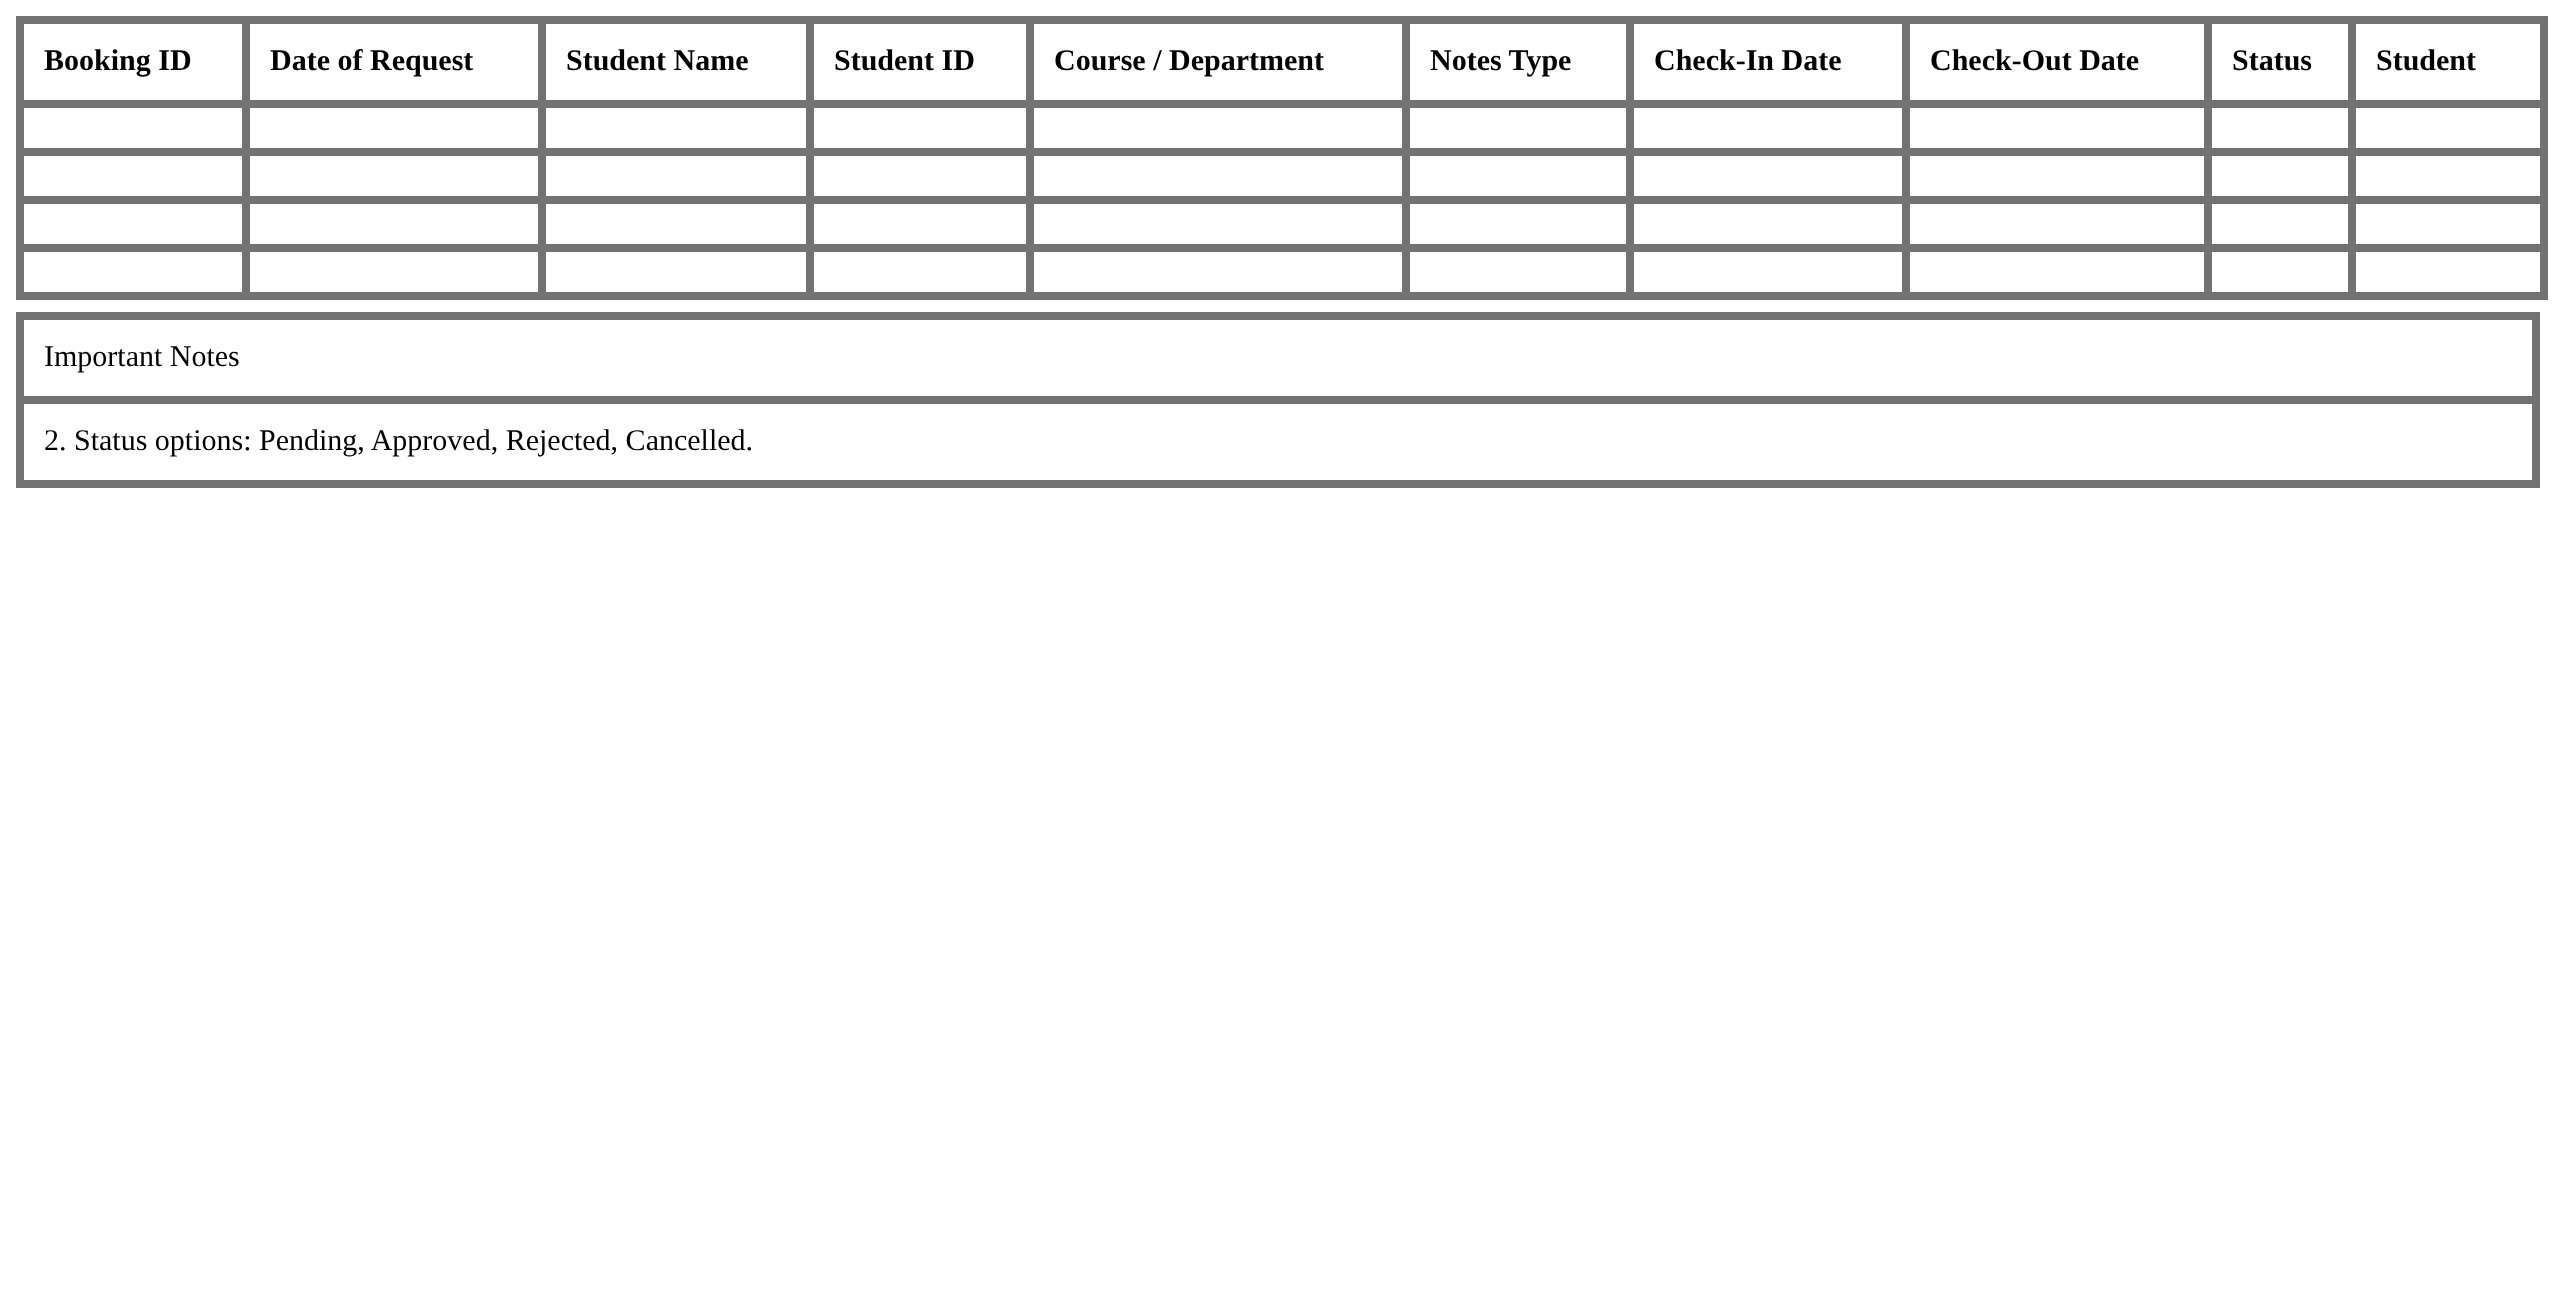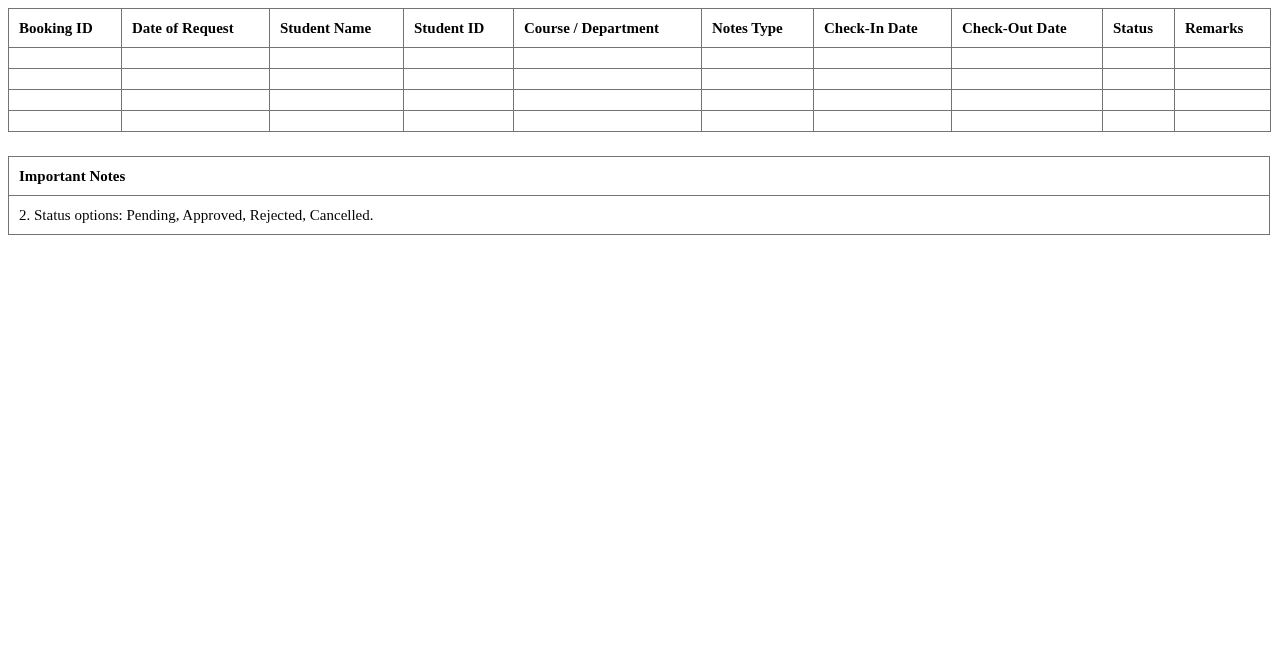--- a/index.html
+++ b/index.html
@@ -1,24 +1,24 @@
 <!DOCTYPE html>
 <html><head>
 <meta charset="utf-8">
 <style>
   html, body { margin: 0; padding: 0; background: #ffffff; }
   body { width: 1278px; height: 650px; position: relative; font-family: "Liberation Serif", "DejaVu Serif", serif; color: #000; overflow: hidden; }
   table { border-collapse: collapse; position: absolute; left: 8px; }
-  td, th { border: 1px solid #737373; padding: 0 10px; font-size: 15px; text-align: left; vertical-align: middle; }
+  td, th { border: 4px solid #737373; padding: 0 10px; font-size: 15px; text-align: left; vertical-align: middle; }
   #booking-table { top: 8px; width: 1262px; table-layout: fixed; }
   #booking-table th { height: 38px; font-weight: bold; }
   #booking-table td { height: 20px; }
   #notes-table { top: 156px; width: 1262px; }
   #notes-table td { height: 38px; }
-  #notes-table .notes-title { font-weight: bold; }
+  #notes-table .notes-title { font-weight: normal; }
 </style>
 </head>
 <body>
 
 <table id="booking-table">
   <colgroup id="booking-colgroup">
       <col style="width: 113px;">
       <col style="width: 148px;">
       <col style="width: 134px;">
       <col style="width: 110px;">
@@ -33,21 +33,21 @@
     <tr id="booking-header-row">
         <th>Booking ID</th>
         <th>Date of Request</th>
         <th>Student Name</th>
         <th>Student ID</th>
         <th>Course / Department</th>
         <th>Notes Type</th>
         <th>Check-In Date</th>
         <th>Check-Out Date</th>
         <th>Status</th>
-        <th>Remarks</th>
+        <th>Student</th>
       </tr>
   </thead>
   <tbody id="booking-body">
       <tr>
         <td></td>
         <td></td>
         <td></td>
         <td></td>
         <td></td>
         <td></td>

